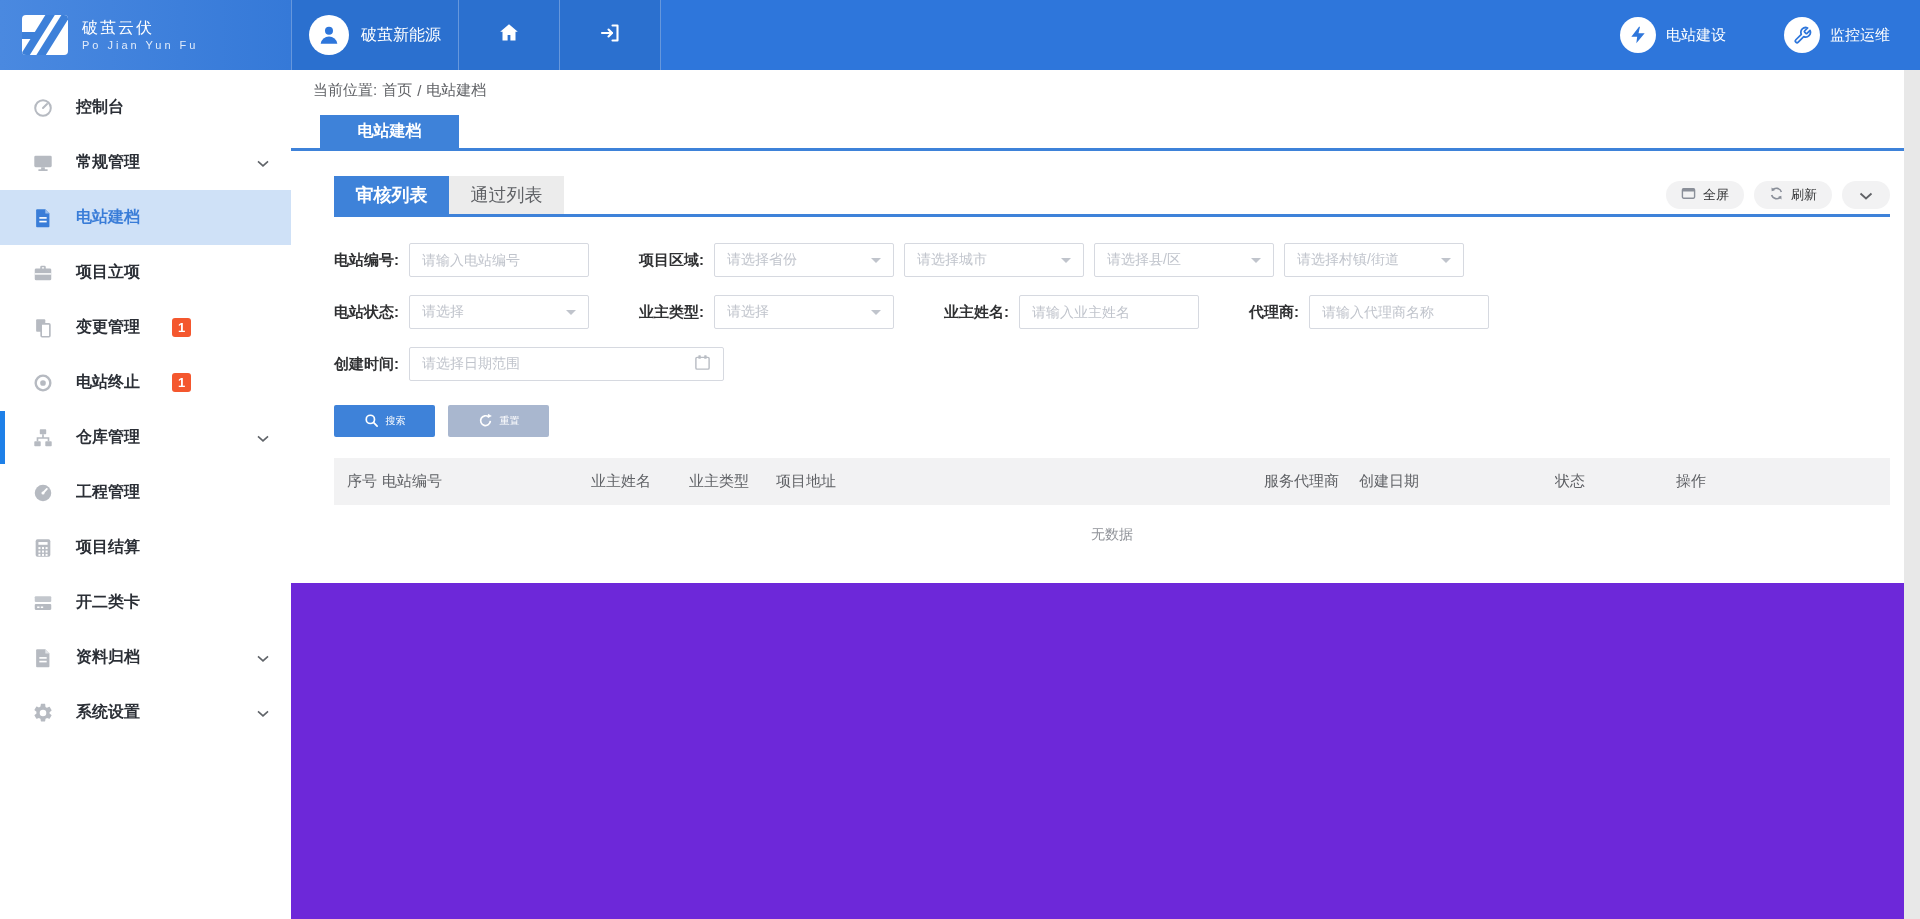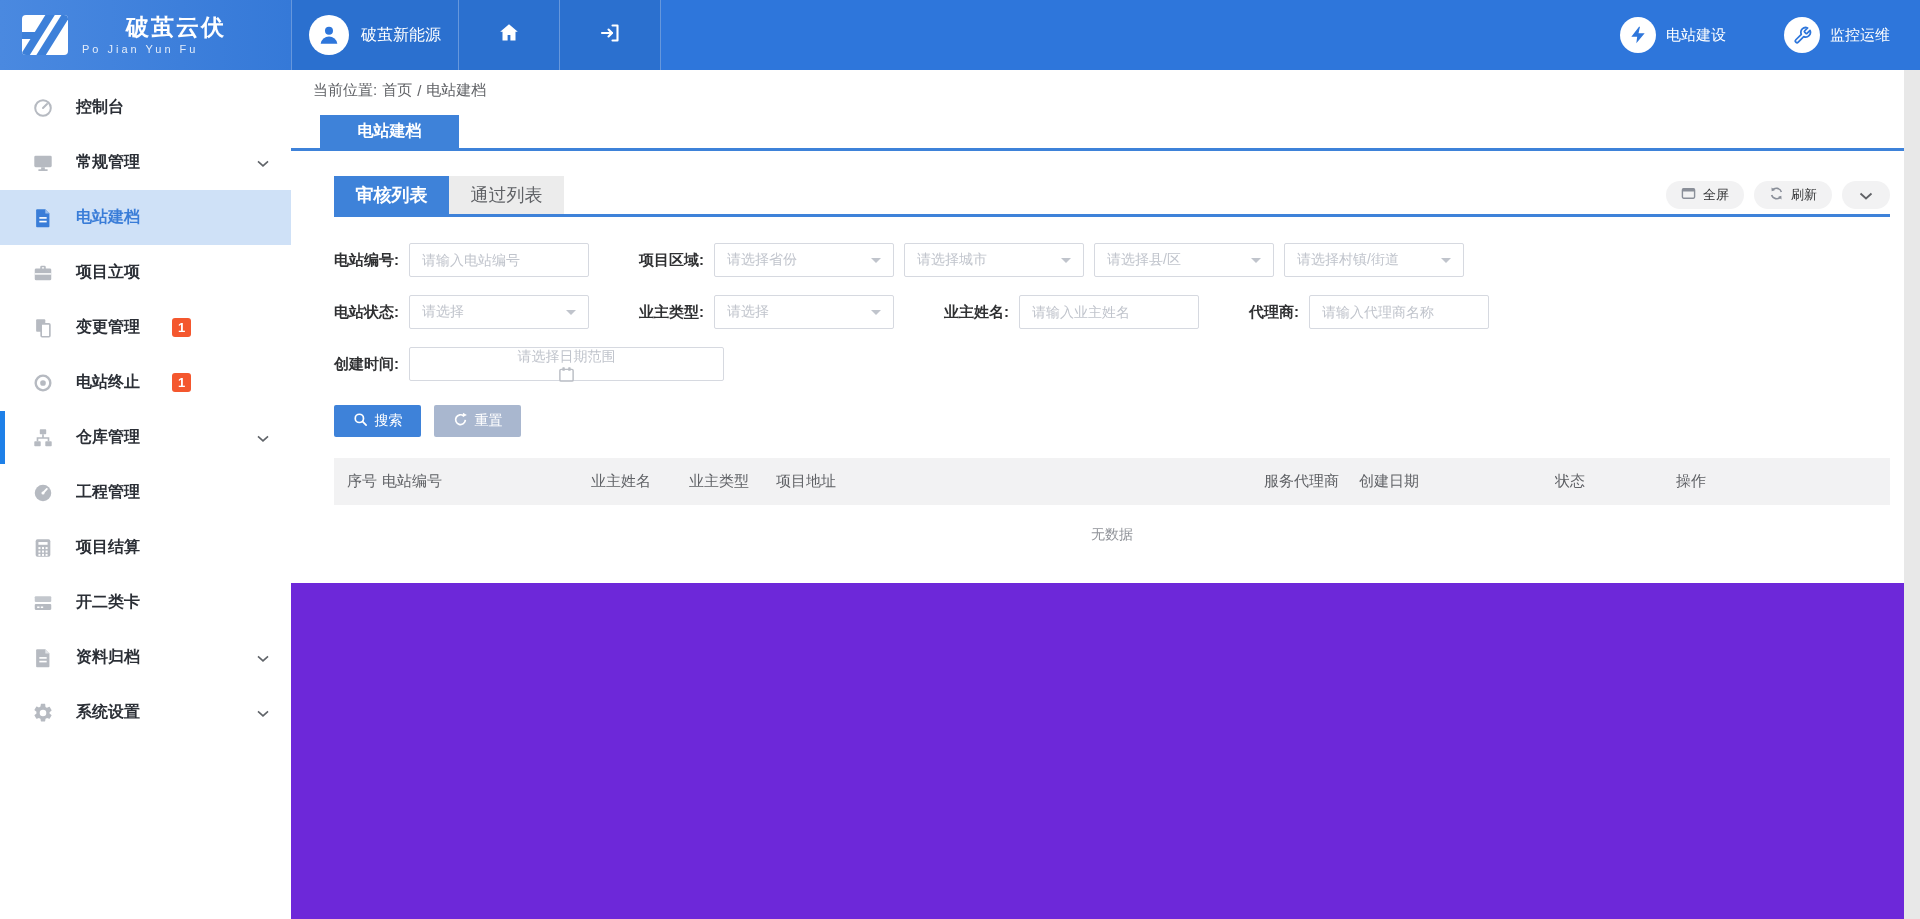--- a/index.html
+++ b/index.html
@@ -7,21 +7,21 @@
   .app { width:1920px; height:919px; display:flex; flex-direction:column; overflow:hidden; }
 
   
   .header { height:70px; display:flex; align-items:stretch; background:#2e76db; flex:0 0 70px; }
   .logo { width:291px; background:linear-gradient(90deg,#4a89e0,#3579d8); display:flex; align-items:center; padding-left:22px; gap:14px; }
   .logo-mark { width:46px; height:40px; background:#fff; border-radius:4px; position:relative; overflow:hidden; flex:0 0 46px; }
   .logo-mark i { position:absolute; background:#3d80d9; }
   .logo-mark .s1 { width:8px; height:70px; left:11px; top:-14px; transform:rotate(32deg); }
   .logo-mark .s2 { width:8px; height:70px; left:27px; top:-14px; transform:rotate(32deg); }
   .logo-mark .s3 { width:18px; height:7px; left:-2px; top:17px; }
-  .logo-name { color:#fff; font-size:23px; font-weight:bold; letter-spacing:2px; line-height:1.1;margin-left:44px; }
+  .logo-name { color:#fff; font-size:16px; font-weight:normal; letter-spacing:2px; line-height:1.1; }
   .logo-sub { color:rgba(255,255,255,.85); font-size:11px; letter-spacing:3px; margin-top:3px; }
   .hcell { display:flex; align-items:center; justify-content:center; background:rgba(0,0,0,.05); border-right:1px solid rgba(255,255,255,.28); }
   .hcell.first { border-left:1px solid rgba(255,255,255,.28); }
   .user-cell { width:168px; gap:12px; }
   .avatar { width:40px; height:40px; background:#fff; border-radius:50%; display:flex; align-items:center; justify-content:center; }
   .company { color:#fff; font-size:16px; }
   .icon-cell { width:101px; }
   .hspacer { flex:1; }
   .hright { display:flex; align-items:center; gap:58px; padding-right:30px; }
   .hgroup { display:flex; align-items:center; gap:10px; cursor:pointer; }
@@ -63,23 +63,23 @@
   .frow { display:flex; align-items:center; margin-bottom:18px; }
   .frow:last-child { margin-bottom:0; }
   .flabel { font-size:15px; font-weight:bold; color:#303133; margin-right:10px; white-space:nowrap; }
   .fgap { margin-left:50px; }
   .tin, .sel, .date { height:34px; border:1px solid #d6d9e0; border-radius:2px; background:#fff; font-size:14px; }
   .tin { width:180px; padding:0 12px; color:#303133; outline:none; font-family:inherit; }
   .tin::placeholder { color:#c0c4cc; }
   .sel { width:180px; display:flex; align-items:center; justify-content:space-between; padding:0 12px; color:#c0c4cc; cursor:pointer; }
   .sel + .sel { margin-left:10px; }
   .caret { width:0; height:0; border:5px solid transparent; border-top-color:#c0c4cc; margin-top:5px; }
-  .date { width:315px; display:flex; align-items:center; justify-content:space-between; padding:0 12px; color:#c0c4cc; cursor:pointer;flex-direction:column; }
+  .date { width:315px; display:flex; align-items:center; justify-content:space-between; padding:0 12px; color:#c0c4cc; cursor:pointer; }
   .actions { margin-top:24px; display:flex; gap:13px; }
-  .btn { height:32px; width:87px; border:none; border-radius:2px; display:flex; align-items:center; justify-content:center; gap:7px; font-size:14px; color:#fff; cursor:pointer; font-family:inherit; }
+  .btn { height:32px; width:101px; border:none; border-radius:2px; display:flex; align-items:center; justify-content:center; gap:7px; font-size:10px; color:#fff; cursor:pointer; font-family:inherit; }
   .btn-search { background:#3e82d9; }
   .btn-reset { background:#a9b7cf; }
 
   
   .table { margin-top:21px; }
   .thead { display:flex; align-items:center; height:47px; background:#f2f2f3; font-size:15px; color:#606266; padding-left:13px; }
   .th { padding-right:8px; white-space:nowrap; overflow:hidden; }
   .c-idx{width:35px;} .c-no{width:209px;} .c-owner{width:98px;} .c-otype{width:87px;}
   .c-addr{width:488px;} .c-agent{width:95px;} .c-date{width:196px;} .c-status{width:121px;} .c-op{flex:1;}
   .empty { height:60px; display:flex; align-items:center; justify-content:center; color:#909399; font-size:14px; }

